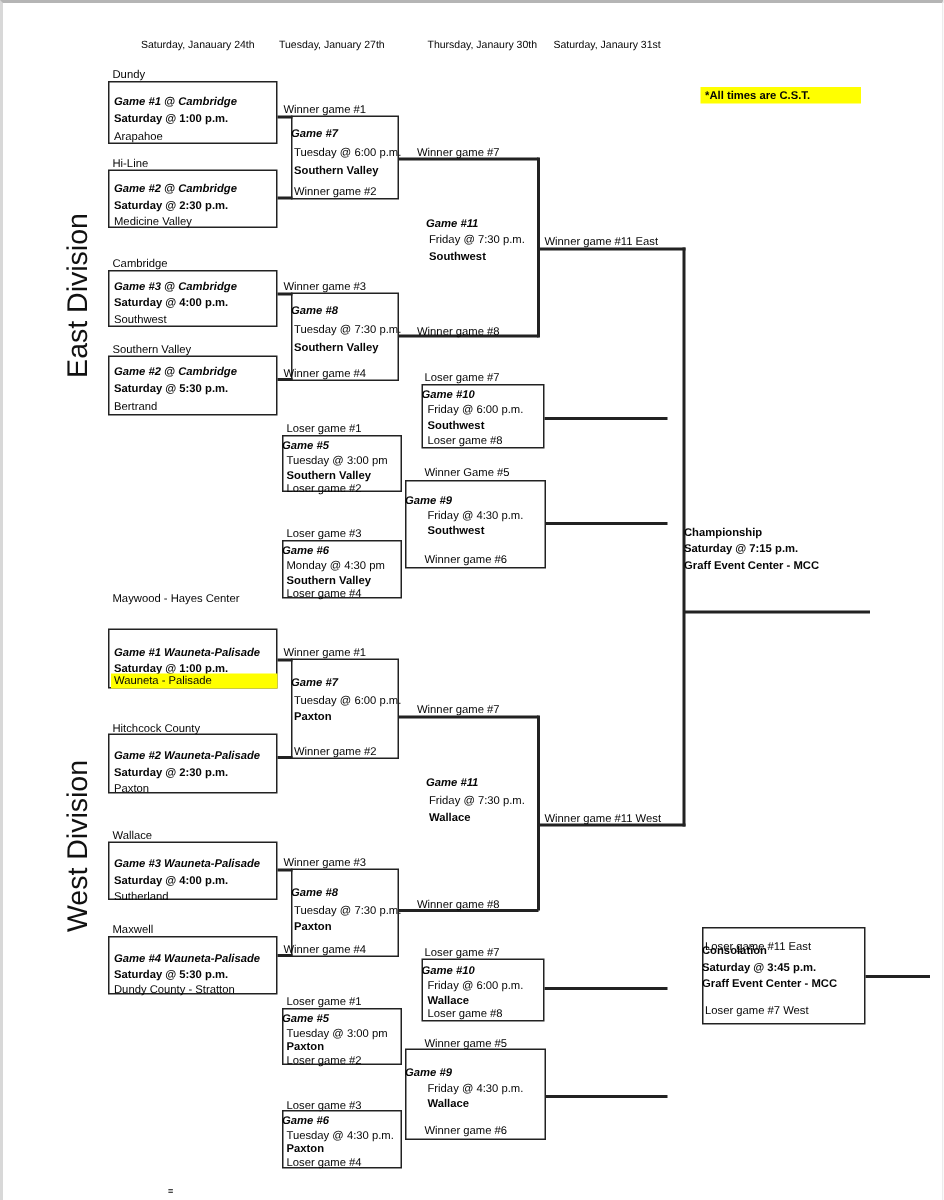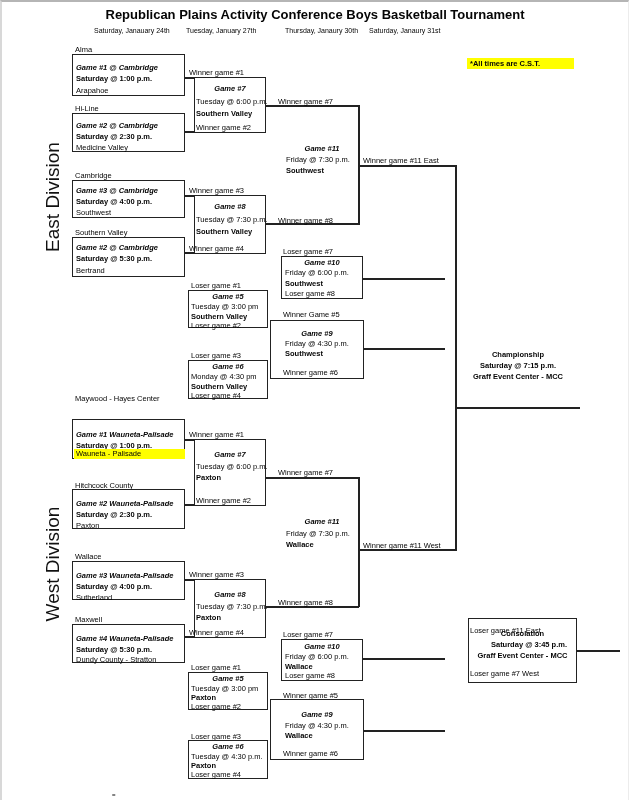--- a/index.html
+++ b/index.html
@@ -1,52 +1,51 @@
 <!DOCTYPE html>
 <html><head>
 <meta charset="utf-8">
 <style>
   html,body{margin:0;padding:0;background:#fff;}
   .page{position:relative;width:629px;height:800px;background:#fff;overflow:hidden;
         font-family:"Liberation Sans","DejaVu Sans",sans-serif;color:#050505;box-sizing:border-box;
         border-top:2px solid #b5b5b5;border-left:2px solid #d8d8d8;border-right:1px solid #ececec;}
   .t{position:absolute;font-size:7.5px;line-height:9px;white-space:nowrap;}
-  .c{text-align:center;}
+  .c{}
   .b{font-weight:bold;}
   .bi{font-weight:bold;font-style:italic;}
   .hl,.vl{position:absolute;background:#222;}
   .hl{height:1.5px;}
   .vl{width:1.5px;}
   .box{position:absolute;border:1.5px solid #222;border-top-width:1px;box-sizing:border-box;background:transparent;}
   .title{position:absolute;left:0;right:0;top:5px;text-align:center;font-size:13px;font-weight:bold;white-space:nowrap;}
   .date{position:absolute;top:25px;font-size:7px;white-space:nowrap;}
   .note{position:absolute;left:465px;top:56px;width:107px;height:11px;background:#FFFF00;}
   .note span{display:block;padding:1px 0 0 3px;font-size:7.5px;font-weight:bold;white-space:nowrap;}
   .division{position:absolute;width:120px;text-align:center;font-size:19px;color:#111;
             transform:rotate(-90deg);white-space:nowrap;}
   .hlteam{position:absolute;background:#FFFF00;font-size:7.5px;line-height:10px;white-space:nowrap;padding-left:2px;}
 </style>
 </head>
 <body>
 
 <div class="page">
 
-  <div class="title">Republican Plains Activity Conference Boys Basketball Tournament</div>
   <div class="date" style="left:92px">Saturday, Janauary 24th</div>
   <div class="date" style="left:184px">Tuesday, January 27th</div>
   <div class="date" style="left:283px">Thursday, Janaury 30th</div>
   <div class="date" style="left:367px">Saturday, Janaury 31st</div>
   <div class="note">
       <span>*All times are C.S.T.</span>
     </div>
 
   <div class="division" style="left:-9px;top:184px">East Division</div>
   <div class="division" style="left:-9px;top:551px">West Division</div>
 
-  <div class="t" style="left:73px;top:43px">Alma</div>
+  <div class="t" style="left:73px;top:43px">Dundy</div>
   <div class="box" style="left:70px;top:52px;width:113px;height:42px"></div>
   <div class="t bi" style="left:74px;top:61px">Game #1 @ Cambridge</div>
   <div class="t b" style="left:74px;top:72px">Saturday @ 1:00 p.m.</div>
   <div class="t" style="left:74px;top:84px">Arapahoe</div>
 
   <div class="t" style="left:73px;top:102px">Hi-Line</div>
   <div class="box" style="left:70px;top:111px;width:113px;height:39px"></div>
   <div class="t bi" style="left:74px;top:119px">Game #2 @ Cambridge</div>
   <div class="t b" style="left:74px;top:130px">Saturday @ 2:30 p.m.</div>
   <div class="t" style="left:74px;top:141px">Medicine Valley</div>

